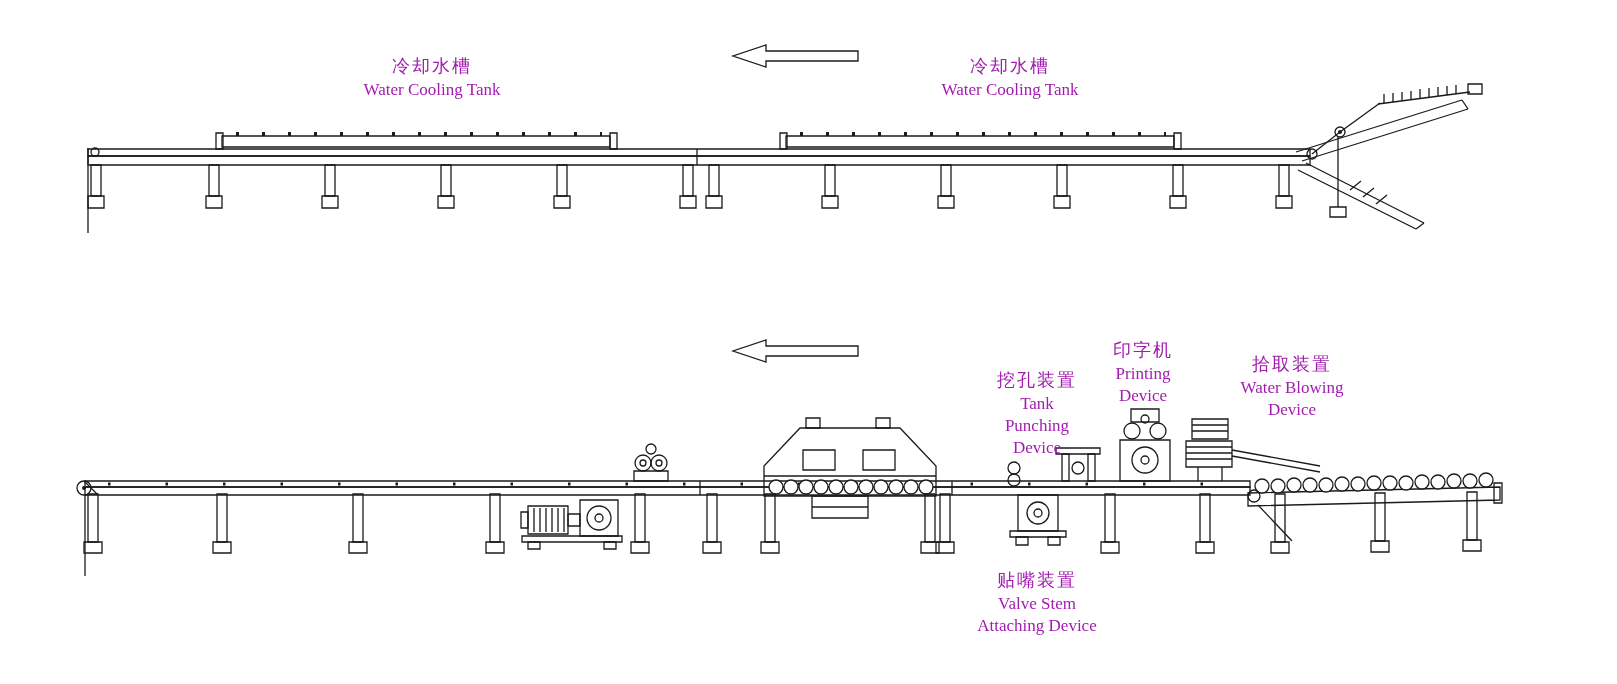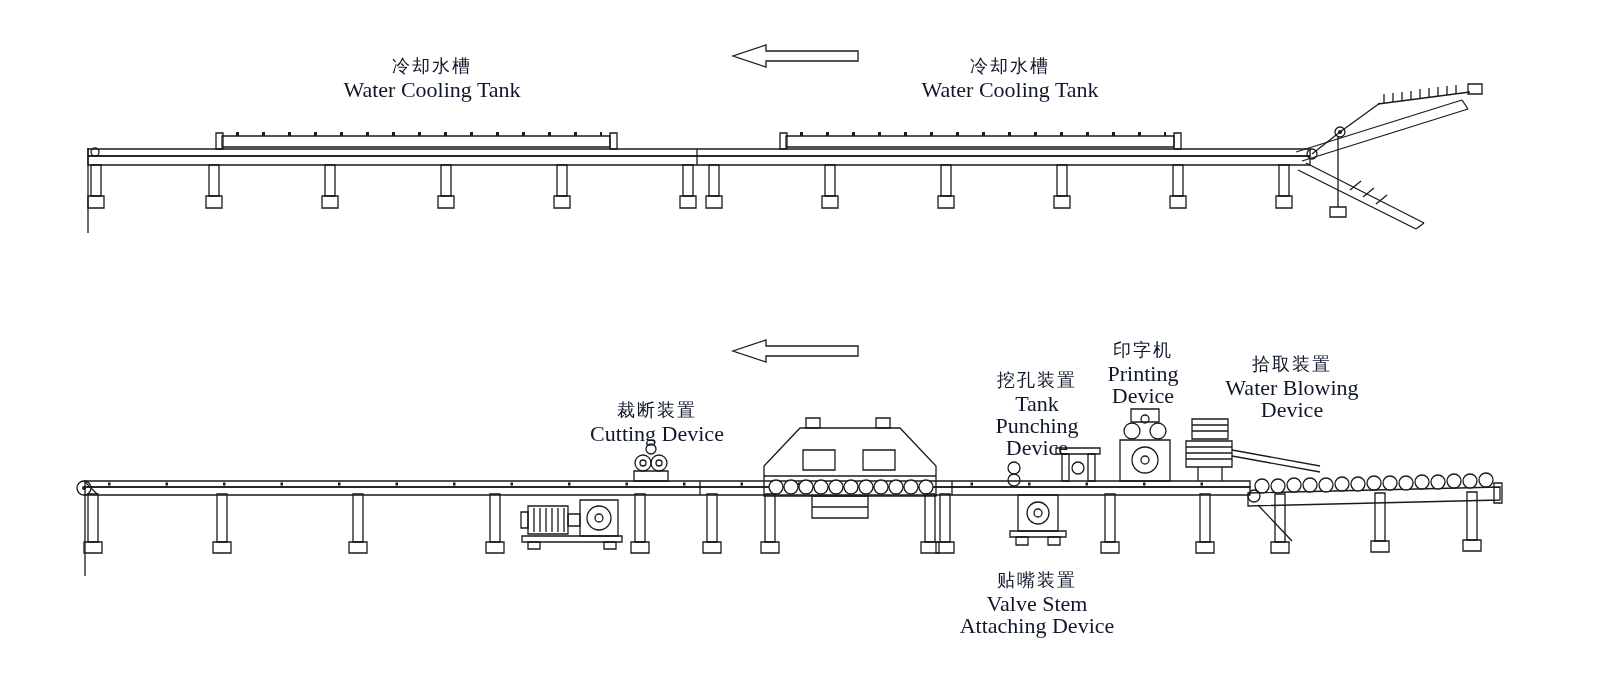--- a/index.html
+++ b/index.html
@@ -1,25 +1,25 @@
 <!DOCTYPE html>
 <html><head>
 <meta charset="utf-8">
 <style>
   * { margin:0; padding:0; box-sizing:border-box; }
   html,body { background:#ffffff; }
   .canvas {
     position:relative; width:1617px; height:684px; background:#ffffff;
-    overflow:hidden; font-family:"Liberation Serif", serif; color:#0f172a;
+    overflow:hidden; font-family:"Liberation Serif", serif; color:#a21caf;
   }
   .art { position:absolute; inset:0; }
   .art * { vector-effect:non-scaling-stroke; }
   .label { position:absolute; transform:translateX(-50%); text-align:center; white-space:nowrap; }
   .label .zh { font-size:18px; line-height:25px; letter-spacing:2px; }
-  .label .en { font-size:22px; line-height:22px; }
+  .label .en { font-size:17px; line-height:22px; }
 </style>
 </head>
 <body>
 
 <div class="canvas">
 
   <svg class="art" viewBox="0 0 1617 684" stroke="#1b1b1b" fill="none" stroke-width="1.3">
     <defs>
       <g id="tleg" stroke="#1b1b1b" fill="none" stroke-width="1.3">
         <rect x="-5" y="0" width="10" height="31"></rect>
@@ -225,24 +225,20 @@
     <div class="zh">冷却水槽</div>
     <div class="en">Water Cooling Tank</div>
   </div>
 
   <div class="label" style="left:1010px; top:54px">
     <div class="zh">冷却水槽</div>
     <div class="en">Water Cooling Tank</div>
   </div>
 
 
-  <div class="label" style="left:657px; top:398px">
-    <div class="zh">裁断装置</div>
-    <div class="en">Cutting Device</div>
-  </div>
 
   <div class="label" style="left:1037px; top:368px">
     <div class="zh">挖孔装置</div>
     <div class="en">Tank</div>
     <div class="en">Punching</div>
     <div class="en">Device</div>
   </div>
 
   <div class="label" style="left:1143px; top:338px">
     <div class="zh">印字机</div>

